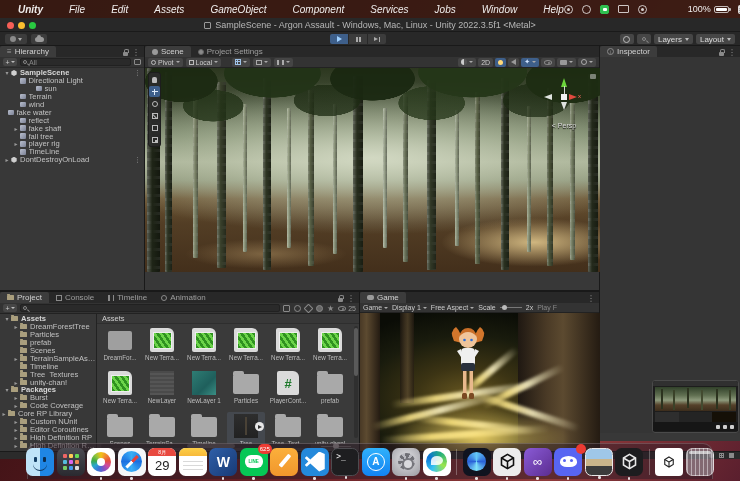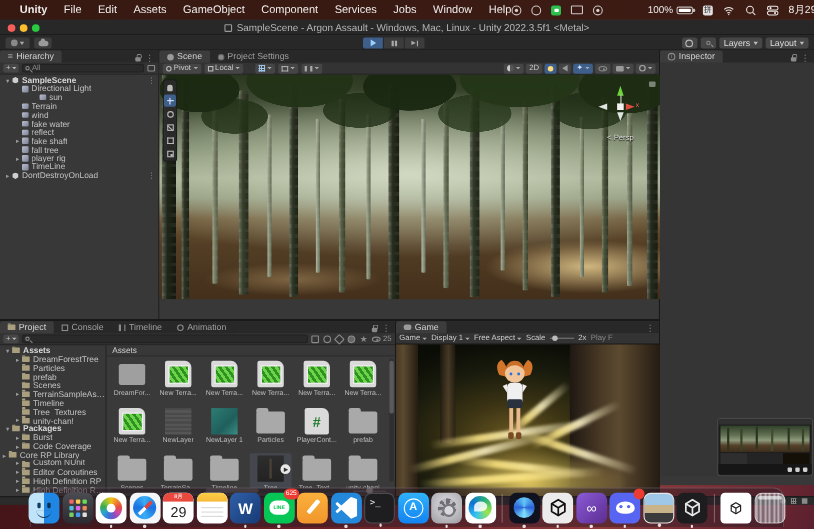--- a/index.html
+++ b/index.html
@@ -7,21 +7,21 @@
   body {
     font-family:"Liberation Sans", sans-serif;
     background: linear-gradient(125deg,#25090b 0%,#4a161a 35%,#6d2328 60%,#8f3a3a 82%,#5a1f2e 100%);
     position:relative; color:#c8c8c8;
   }
   .abs { position:absolute; }
 
   
   #menubar { left:0; top:0; width:740px; height:18px; background:rgba(56,27,18,.92);
     display:flex; align-items:center; padding:0 8px; color:rgba(255,255,255,.92); font-size:10px; }
-  #menu-items { display:flex; align-items:center; gap:15px; margin-left:10px; }
+  #menu-items { display:flex; align-items:center; gap:26px; margin-left:10px;font-style:italic; }
   #menu-items .mi { white-space:nowrap; }
   #menu-items .mi.app { font-weight:bold; }
   #apple-logo { width:10px; height:11px; fill:rgba(255,255,255,.95); }
   #menu-right { margin-left:auto; display:flex; align-items:center; gap:9px; }
   .sticon { width:9px; height:9px; border:1px solid rgba(255,255,255,.75); border-radius:50%; position:relative; }
   .sticon.sq { border-radius:2px; }
   .sticon.line-g { background:#2fbf4f; border-color:#2fbf4f; }
   .sticon.line-g::after{ content:""; position:absolute; left:2px; top:2px; width:4px; height:3px; background:#fff; border-radius:1px;}
   .sticon.dot::after { content:""; position:absolute; left:2.5px; top:2.5px; width:3px; height:3px; background:rgba(255,255,255,.8); border-radius:50%; }
   .sticon.disp { border-radius:1px; width:11px; height:8px; }
@@ -412,21 +412,21 @@
         <div class="trow" style="padding-left: 12px;">
           <span class="arr"></span>
           <span class="ico ico-go"></span>
           <span class="lbl">Terrain</span>
         </div>
         <div class="trow" style="padding-left: 12px;">
           <span class="arr"></span>
           <span class="ico ico-go"></span>
           <span class="lbl">wind</span>
         </div>
-        <div class="trow" style="padding-left: 12px;">
+        <div class="trow" style="">
           <span class="arr"></span>
           <span class="ico ico-go"></span>
           <span class="lbl">fake water</span>
         </div>
         <div class="trow" style="padding-left: 12px;">
           <span class="arr"></span>
           <span class="ico ico-go"></span>
           <span class="lbl">reflect</span>
         </div>
         <div class="trow" style="padding-left: 12px;">
@@ -703,21 +703,21 @@
           <div class="trow" style="padding-left: 12px;">
             <span class="arr">▸</span>
             <span class="ico ico-folder"></span>
             <span class="lbl">Code Coverage</span>
           </div>
           <div class="trow" style="padding-left: 0;">
             <span class="arr">▸</span>
             <span class="ico ico-folder"></span>
             <span class="lbl">Core RP Library</span>
           </div>
-          <div class="trow" style="padding-left: 12px; align-items: flex-end;">
+          <div class="trow" style="padding-left: 12px;">
             <span class="arr">▸</span>
             <span class="ico ico-folder"></span>
             <span class="lbl">Custom NUnit</span>
           </div>
           <div class="trow" style="padding-left: 12px;">
             <span class="arr">▸</span>
             <span class="ico ico-folder"></span>
             <span class="lbl">Editor Coroutines</span>
           </div>
           <div class="trow" style="padding-left: 12px;">

